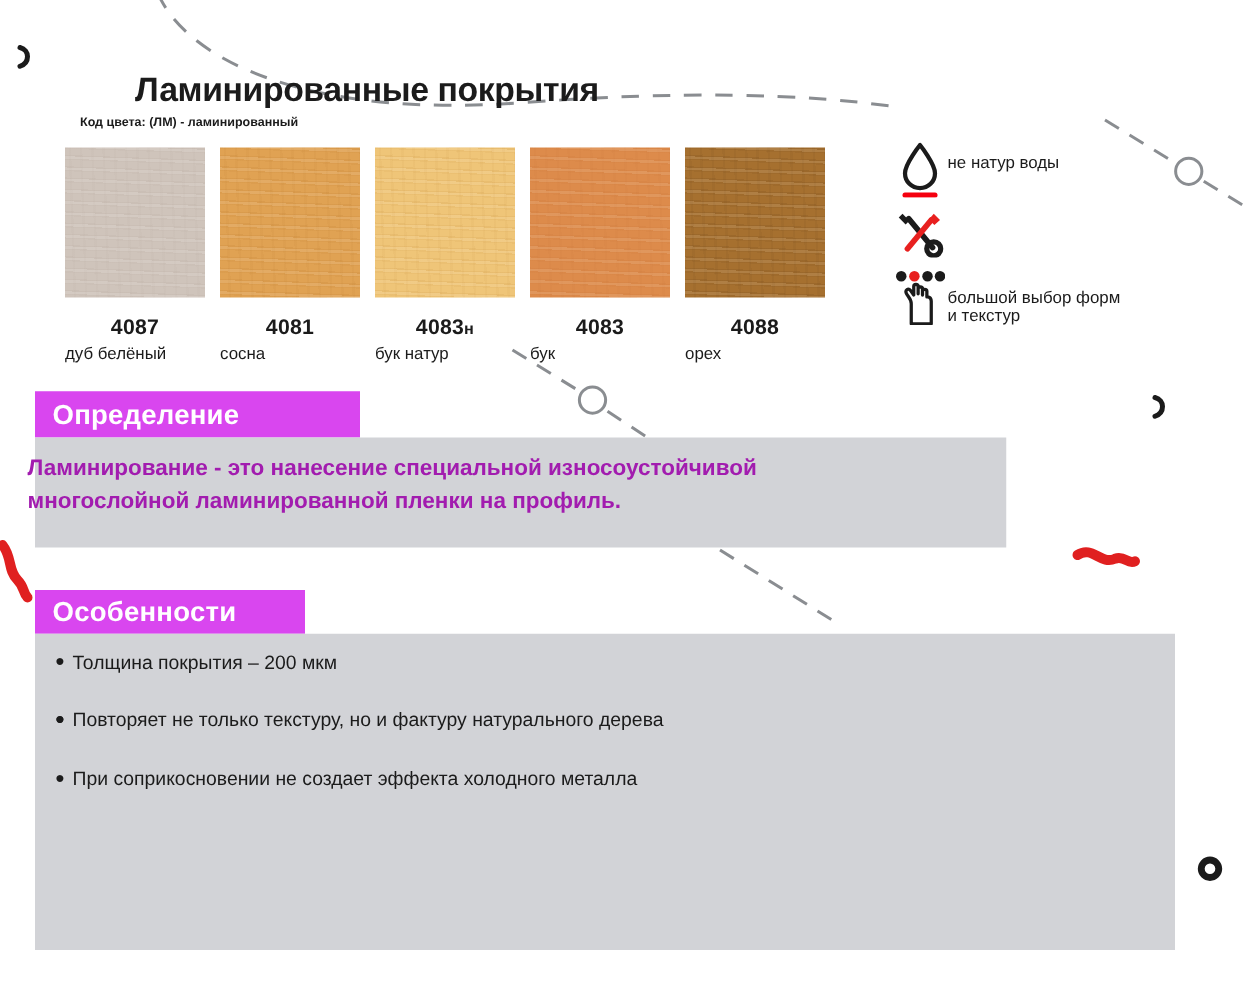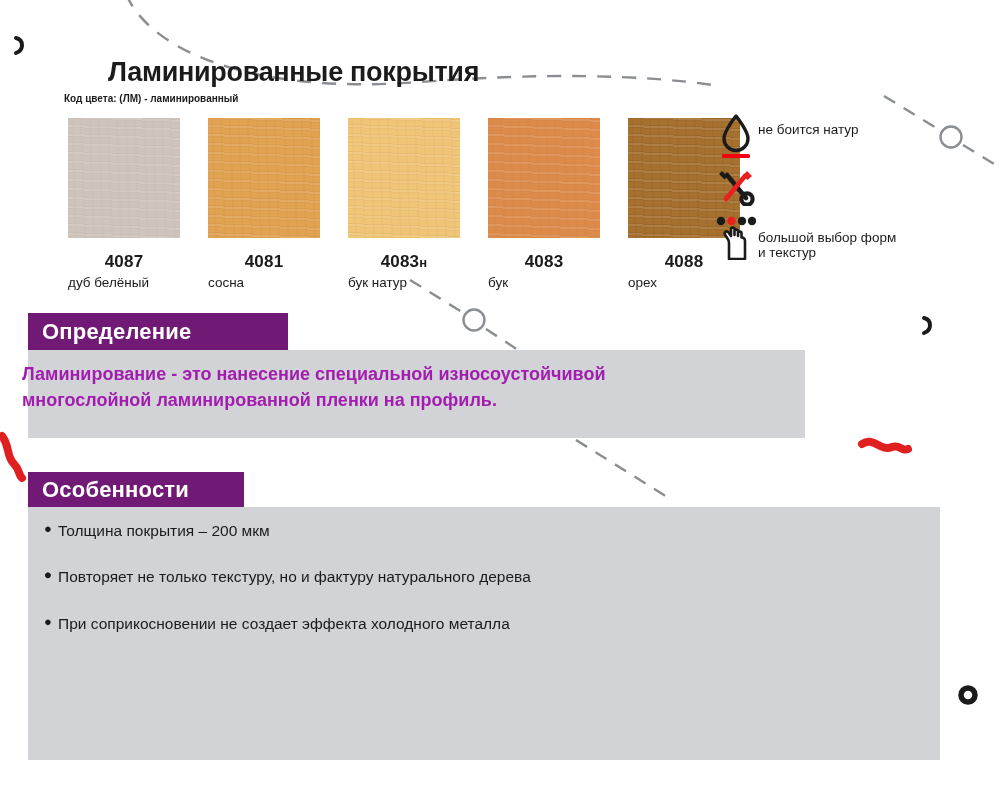--- a/index.html
+++ b/index.html
@@ -16,21 +16,21 @@
     position:absolute;left:64px;top:57px;
     font-size:27px;font-weight:bold;letter-spacing:-0.3px;
     color:#1b1b1b;white-space:nowrap;margin-left:44px;
   }
   #subtitle{
     position:absolute;left:64px;top:93px;
     font-size:10px;font-weight:bold;color:#1b1b1b;white-space:nowrap;
   }
 
   
-  #swatches{position:absolute;left:68px;top:118px;display:flex;gap:28px;}
+  #swatches{position:absolute;left:52px;top:118px;display:flex;gap:12px;}
   .sw-cell{width:112px;}
   .sw-chip{
     width:112px;height:120px;position:relative;overflow:hidden;
   }
   .sw-grain{position:absolute;inset:0;}
   .sw-code{
     margin-top:14px;text-align:center;font-size:17px;font-weight:bold;
     color:#1b1b1b;letter-spacing:0.2px;
   }
   .sw-code .suffix{font-size:13px;font-weight:bold;}
@@ -42,21 +42,21 @@
   #legend{position:absolute;left:714px;top:112px;width:240px;}
   .lg-row{display:flex;align-items:flex-start;margin-bottom:10px;}
   .lg-ico{width:44px;flex:0 0 44px;display:flex;align-items:center;justify-content:center;}
   .lg-txt{font-size:13.5px;line-height:1.12;color:#1b1b1b;padding-top:4px;}
   #lg-row-0 .lg-txt{padding-top:10px;}
   #lg-row-1 .lg-txt{padding-top:7px;}
   #lg-row-2 .lg-txt{padding-top:14px;}
 
   
   .tab{
-    position:absolute;background:#701a75;color:#ffffff;
+    position:absolute;background:#d946ef;color:#ffffff;
     font-size:22px;font-weight:bold;
     display:flex;align-items:center;padding-left:14px;
     box-sizing:border-box;letter-spacing:0.2px;
   }
   .panel{position:absolute;background:#d2d3d7;box-sizing:border-box;}
 
   #tab-definition{left:28px;top:313px;width:260px;height:37px;}
   #panel-definition{left:28px;top:350px;width:777px;height:88px;}
   #definition-text{
     position:absolute;left:22px;top:362px;width:700px;
@@ -143,21 +143,21 @@
 
 <div id="legend">
 
   <div class="lg-row" id="lg-row-0">
     <div class="lg-ico">
       <svg width="34" height="46" viewBox="0 0 34 46">
         <path d="M17 4 C17 4 5 19 5 26.5 C5 33.3 10.4 38.5 17 38.5 C23.6 38.5 29 33.3 29 26.5 C29 19 17 4 17 4 Z" fill="none" stroke="#1b1b1b" stroke-width="3.4" stroke-linejoin="round"></path>
         <rect x="3" y="42" width="28" height="4.2" rx="2" fill="#f5000f"></rect>
       </svg>
     </div>
-    <div class="lg-txt">не боится натур</div>
+    <div class="lg-txt">не натур воды</div>
   </div>
 
   <div class="lg-row" id="lg-row-1">
     <div class="lg-ico">
       <svg width="38" height="38" viewBox="0 0 38 38">
 
         <g stroke="#1b1b1b" stroke-width="4.6" stroke-linecap="round" fill="none">
           <path d="M10 7 L29 30"></path>
         </g>
         <path d="M5 3 L10.5 8.5 L7.5 11.5 L2 6 Z" fill="#1b1b1b"></path>

